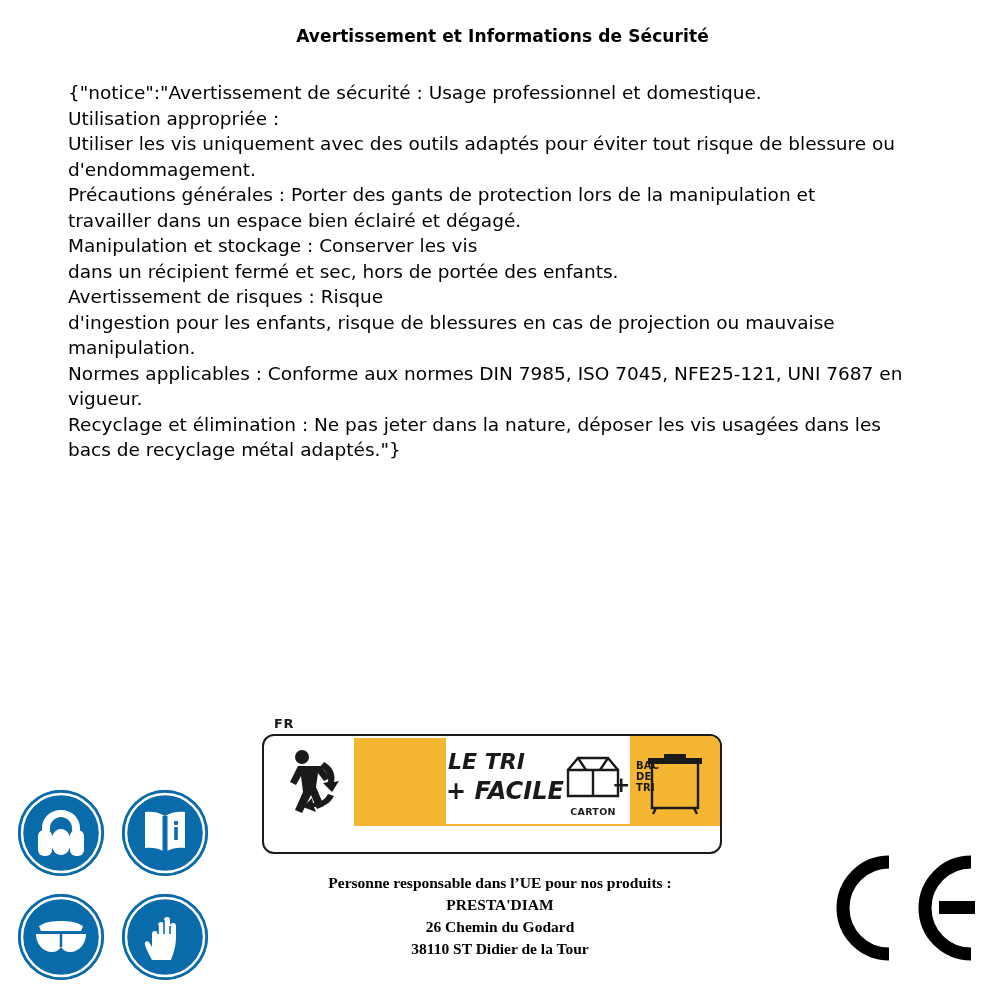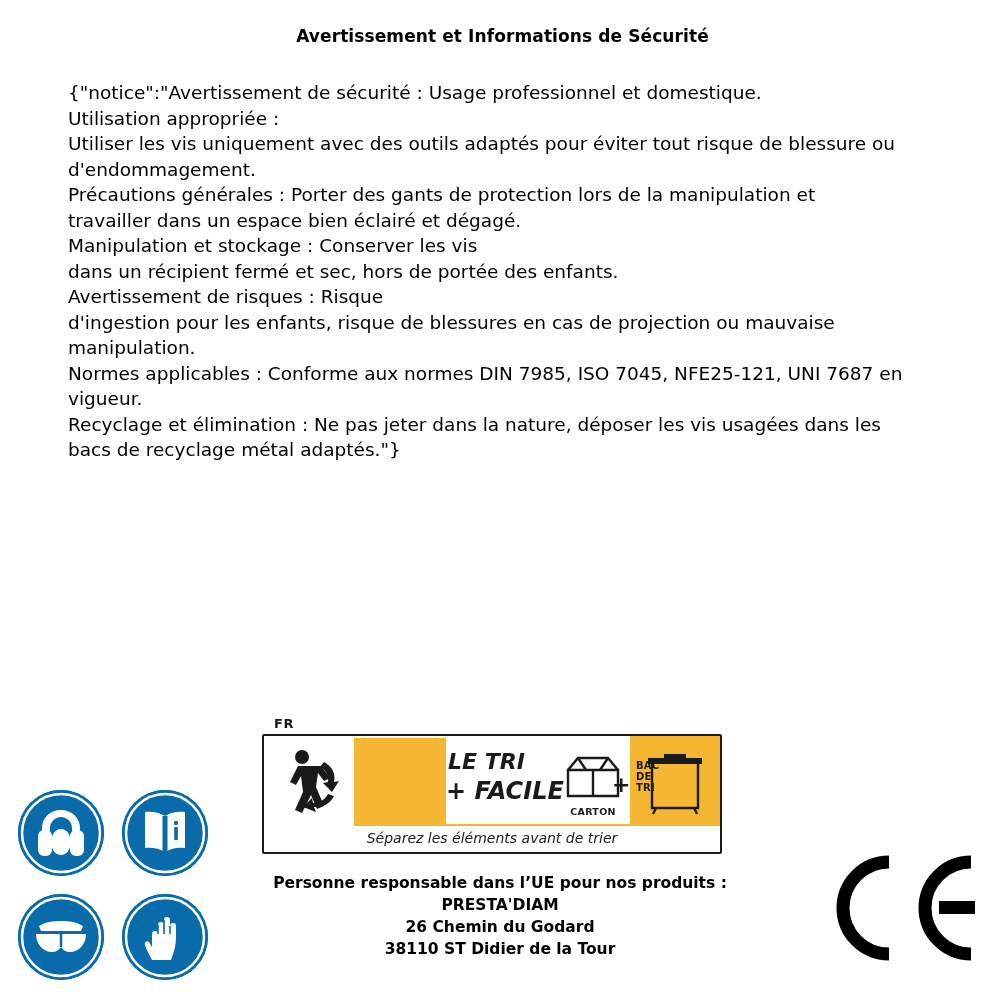--- a/index.html
+++ b/index.html
@@ -80,21 +80,21 @@
     color: #1a1a1a;
     letter-spacing: 0.5px;
   }
   .tri-box {
     position: absolute;
     left: 0px;
     top: 18px;
     width: 460px;
     height: 120px;
     border: 2px solid #1a1a1a;
-    border-radius: 2px;
+    border-radius: 12px;
     background: #ffffff;
     box-sizing: border-box;
     overflow: hidden;
   }
   .tri-yellow {
     position: absolute;
     left: 90px;
     top: 2px;
     width: 368px;
     height: 88px;
@@ -201,20 +201,21 @@
   .resp-block {
     position: absolute;
     left: 230px;
     top: 872px;
     width: 540px;
     text-align: center;
     font-size: 15.5px;
     font-weight: bold;
     line-height: 22px;
     color: #000;
+    font-family: Liberation Serif, serif;
   }
 
   
   .ce-mark {
     position: absolute;
     right: 24px;
     top: 852px;
     width: 150px;
     height: 112px;
   }
@@ -333,21 +334,20 @@
         <path d="M28 8h22v4H28z" fill="#1a1a1a"></path>
         <path d="M20 62l-3 6M58 62l3 6" stroke="#1a1a1a" stroke-width="2.4"></path>
       </svg>
       <div class="tri-bac-text">
         <span>BAC</span><br>
         <span>DE</span><br>
         <span>TRI</span>
       </div>
     </div>
 
-    <div class="tri-footer">Séparez les éléments avant de trier</div>
   </div>
 </div>
 
 <div class="resp-block">
   <div><span>Personne responsable dans l’</span><span>UE</span><span> pour nos produits :</span></div>
   <div>PRESTA'DIAM</div>
   <div>26 Chemin du Godard</div>
   <div>38110 ST Didier de la Tour</div>
 </div>
 

